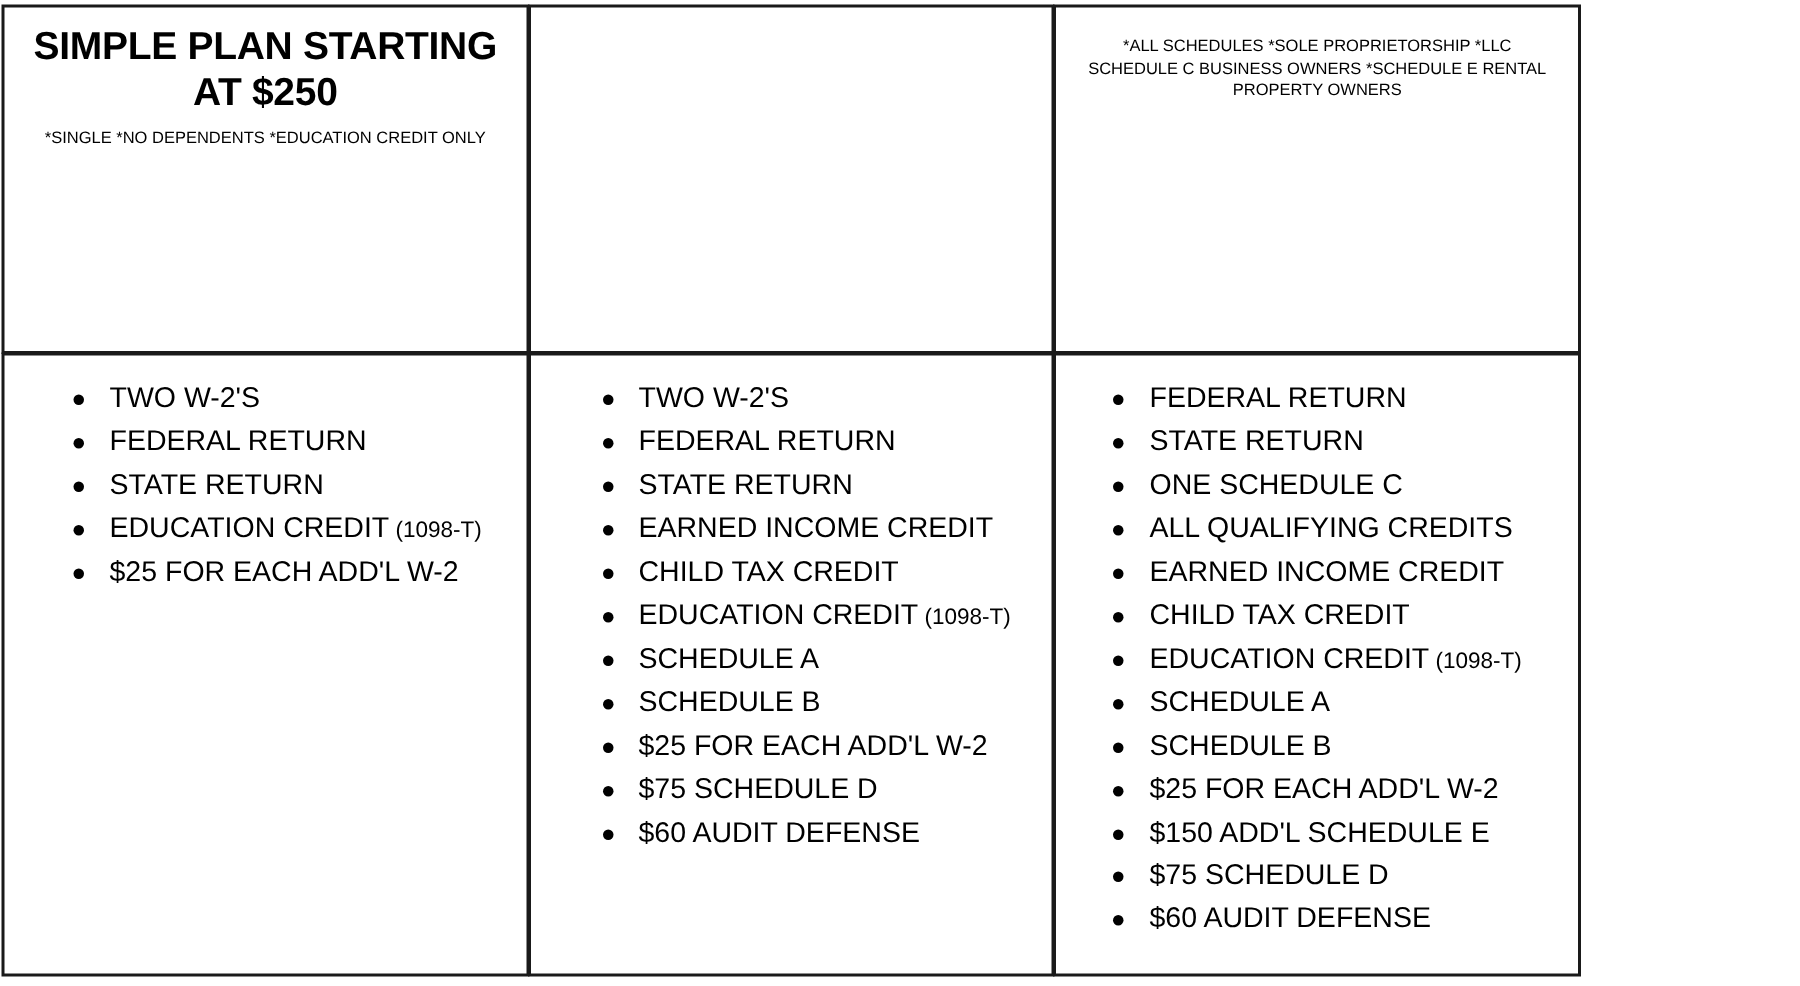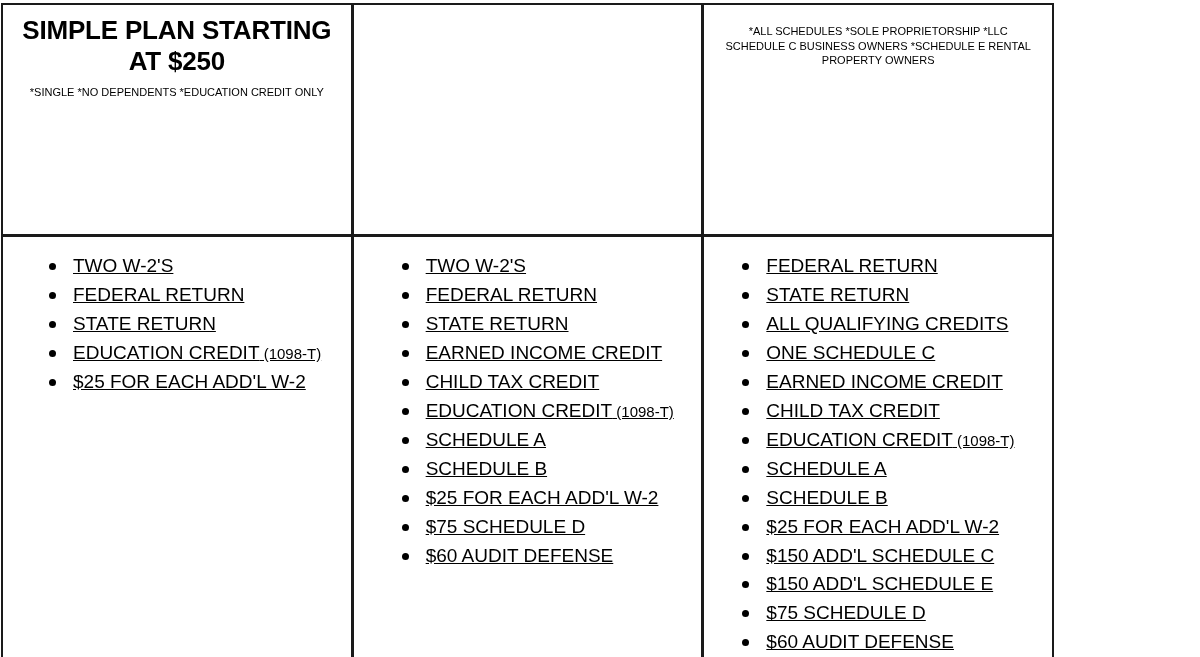--- a/index.html
+++ b/index.html
@@ -70,21 +70,20 @@
   }
 
   ul.features li {
     position: relative;
     font-size: 19px;
     line-height: 1.34;
     padding-left: 52px;
     margin-bottom: 3.5px;
     text-transform: uppercase;
     white-space: nowrap;
-    text-decoration: underline;
   }
 
   ul.features li::before {
     content: "";
     position: absolute;
     left: 28px;
     top: 10px;
     width: 7px;
     height: 7px;
     background: #000;
@@ -145,28 +144,27 @@
         <li>$25 FOR EACH ADD'L W-2</li>
         <li>$75 SCHEDULE D</li>
         <li>$60 AUDIT DEFENSE</li>
       </ul>
   </div>
 
   <div class="cell features-cell col-3">
     <ul class="features">
         <li>FEDERAL RETURN</li>
         <li>STATE RETURN</li>
+        <li>ONE SCHEDULE C</li>
         <li>ALL QUALIFYING CREDITS</li>
-        <li>ONE SCHEDULE C</li>
         <li>EARNED INCOME CREDIT</li>
         <li>CHILD TAX CREDIT</li>
         <li>EDUCATION CREDIT<span class="note"> (1098-T)</span></li>
         <li>SCHEDULE A</li>
         <li>SCHEDULE B</li>
         <li>$25 FOR EACH ADD'L W-2</li>
-        <li>$150 ADD'L SCHEDULE C</li>
         <li>$150 ADD'L SCHEDULE E</li>
         <li>$75 SCHEDULE D</li>
         <li>$60 AUDIT DEFENSE</li>
       </ul>
   </div>
 
 </div>
 
 </body></html>

